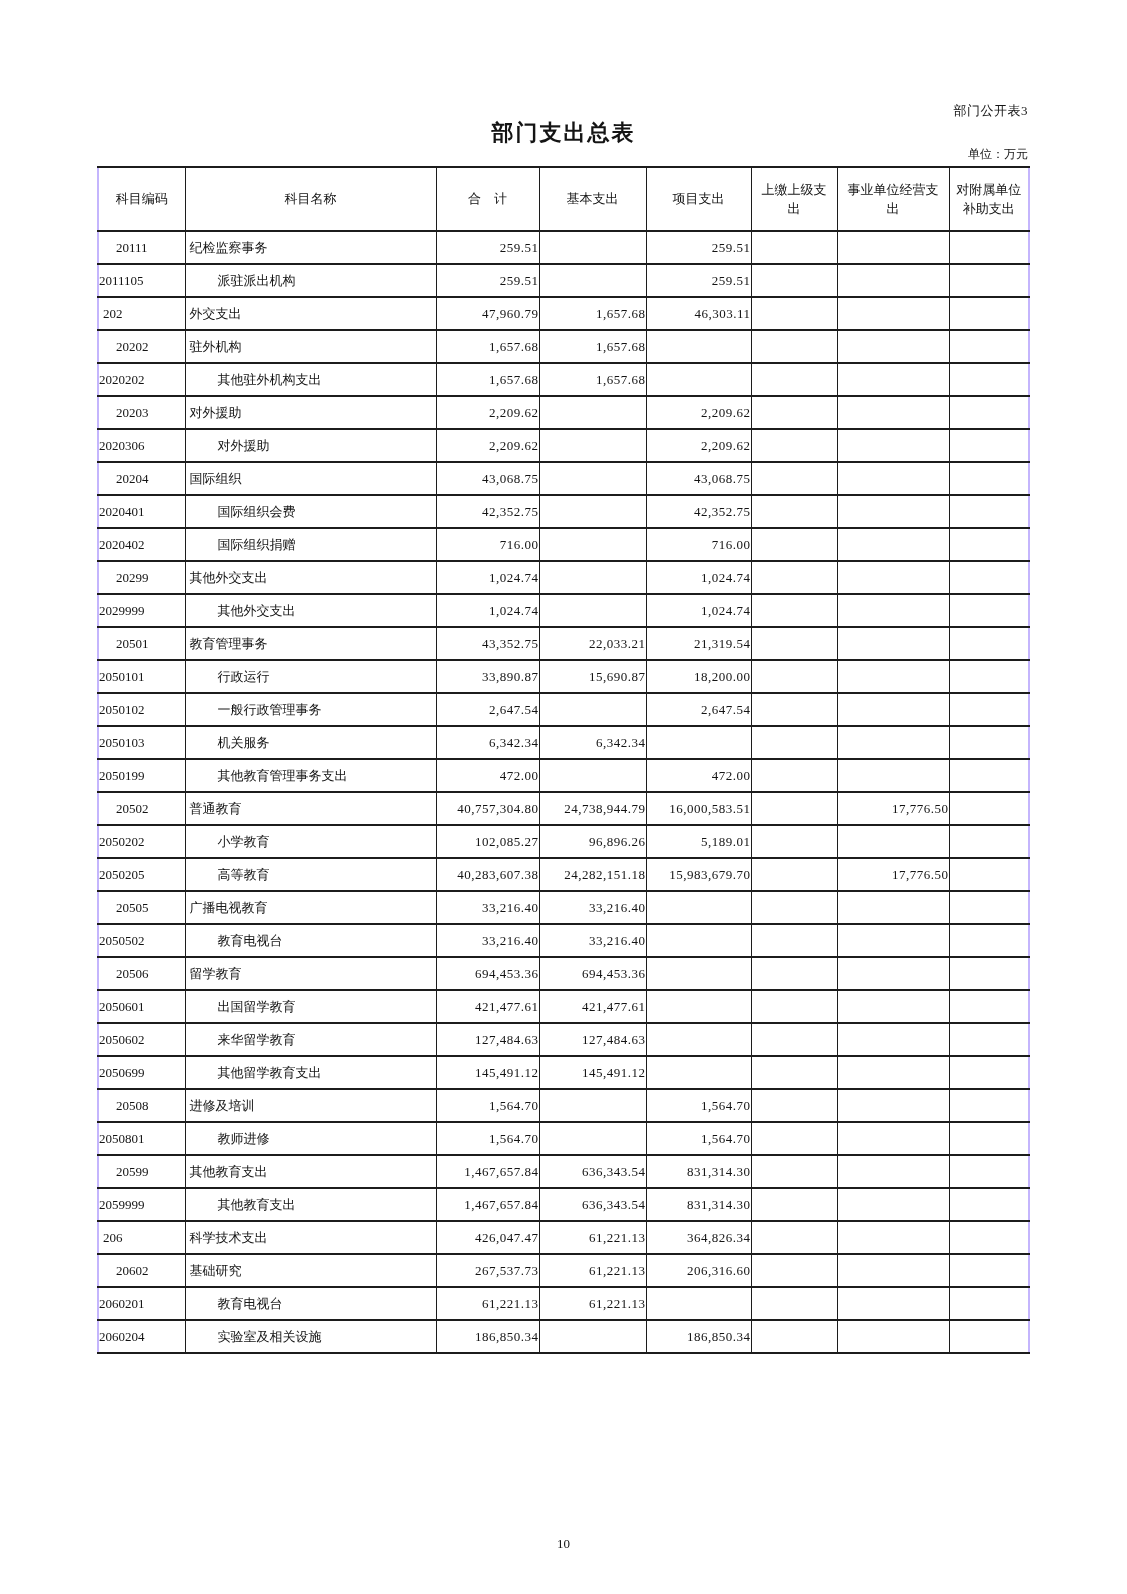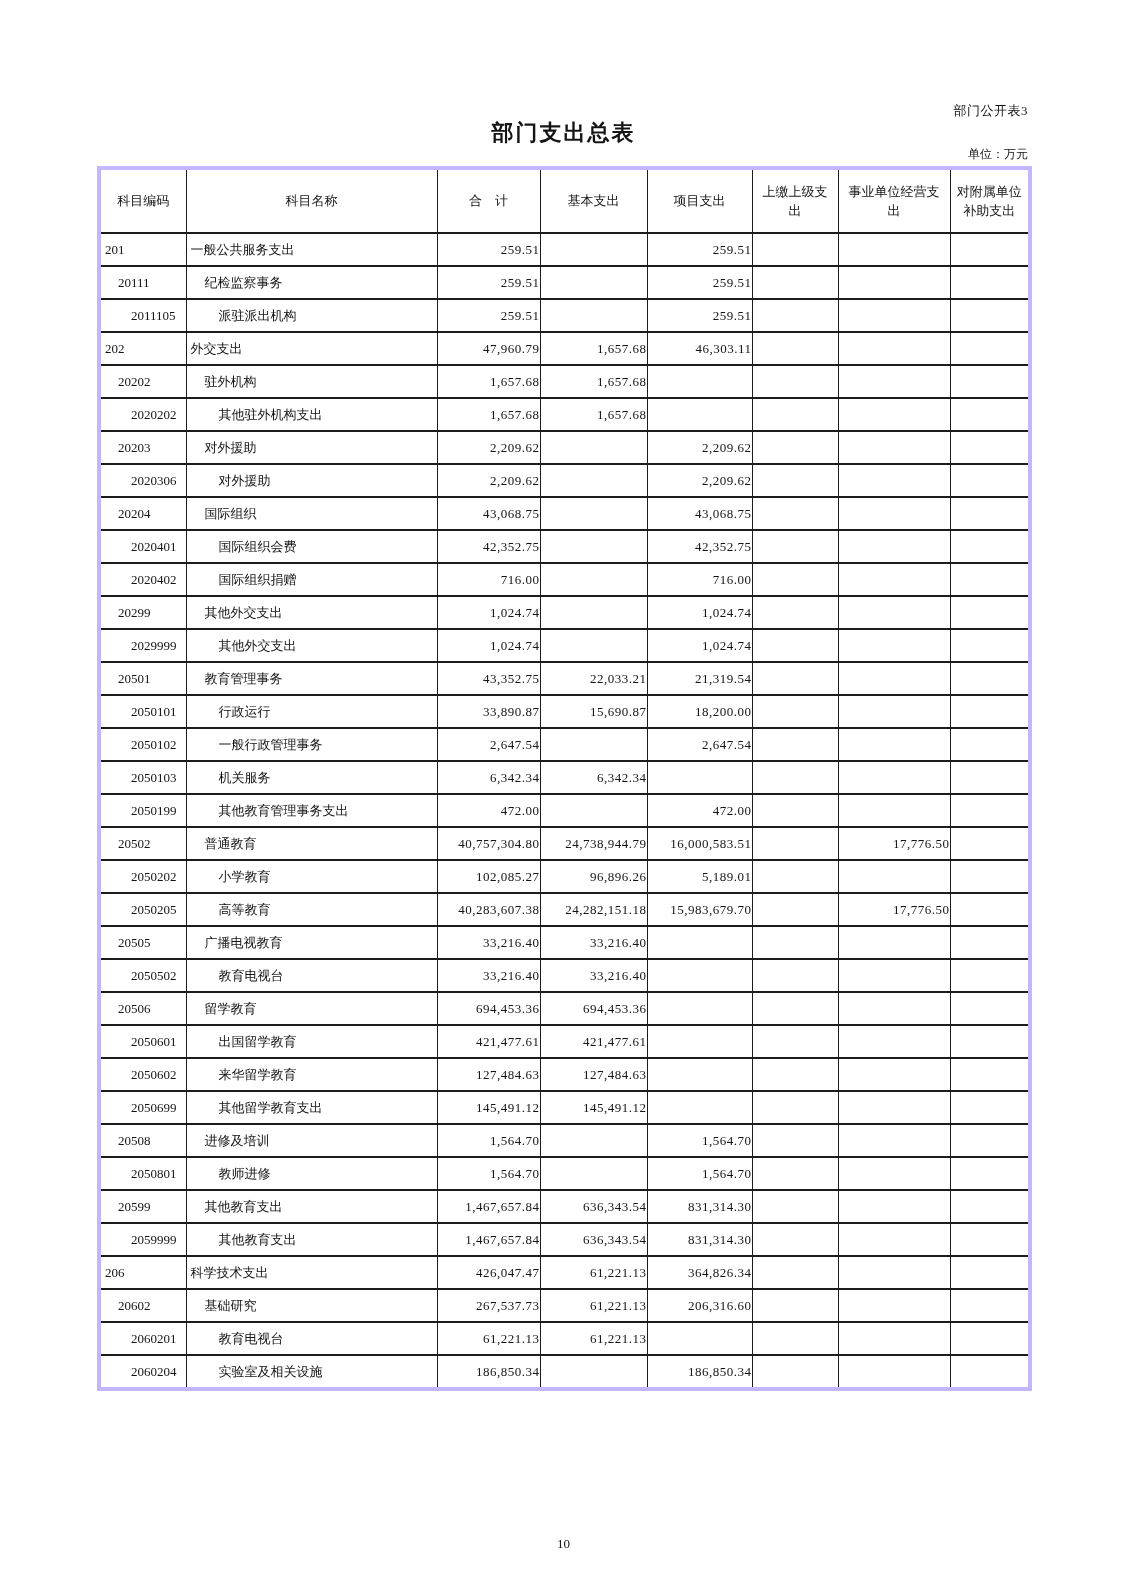--- a/index.html
+++ b/index.html
@@ -23,21 +23,21 @@
   }
   .unit-label {
     position: absolute; top: 146px; right: 99px;
     font-size: 12px;
   }
 
   table.budget {
     position: absolute; top: 166px; left: 97px;
     width: 931px;
     border-collapse: collapse; table-layout: fixed;
-    border: 4px solid #c4b5fd;
+    border: 2px solid #c4b5fd;
   }
   .budget th, .budget td {
     border-style: solid; border-color: #1c1c1c;
     border-width: 2px 1px;
     overflow: hidden;
     vertical-align: middle;
   }
   .budget thead th {
     height: 62px;
     font-size: 13px; font-weight: normal;
@@ -48,23 +48,23 @@
   .budget tbody td {
     height: 31px;
     font-size: 13px;
     padding: 0;
     white-space: nowrap;
   }
   .cell-code { text-align: left; }
   .cell-name { text-align: left; }
   .cell-code.lv1 { padding-left: 4px; }
   .cell-code.lv2 { padding-left: 17px; }
-  .cell-code.lv3 { padding-left: 30px; }
+  .cell-code.lv3 { }
   .cell-name.lv1 { padding-left: 4px; }
-  .cell-name.lv2 { padding-left: 18px; }
+  .cell-name.lv2 { padding-left: 4px; }
   .cell-name.lv3 { padding-left: 32px; }
   .cell-num { text-align: right; padding-right: 9px; letter-spacing: 0.5px; }
 
   .page-number {
     position: absolute; top: 1536px; left: 0; width: 100%;
     text-align: center; font-size: 13px;
   }
 </style>
 </head>
 <body>
@@ -95,30 +95,20 @@
         <th class="pre">合　计</th>
         <th>基本支出</th>
         <th>项目支出</th>
         <th>上缴上级支出</th>
         <th>事业单位经营支出</th>
         <th>对附属单位补助支出</th>
       </tr>
     </thead>
     <tbody>
         <tr>
-          <td class="cell-code lv1">201</td>
-          <td class="cell-name lv1">一般公共服务支出</td>
-          <td class="cell-num">259.51</td>
-          <td class="cell-num"></td>
-          <td class="cell-num">259.51</td>
-          <td class="cell-num"></td>
-          <td class="cell-num"></td>
-          <td class="cell-num"></td>
-        </tr>
-        <tr>
           <td class="cell-code lv2">20111</td>
           <td class="cell-name lv2">纪检监察事务</td>
           <td class="cell-num">259.51</td>
           <td class="cell-num"></td>
           <td class="cell-num">259.51</td>
           <td class="cell-num"></td>
           <td class="cell-num"></td>
           <td class="cell-num"></td>
         </tr>
         <tr>

